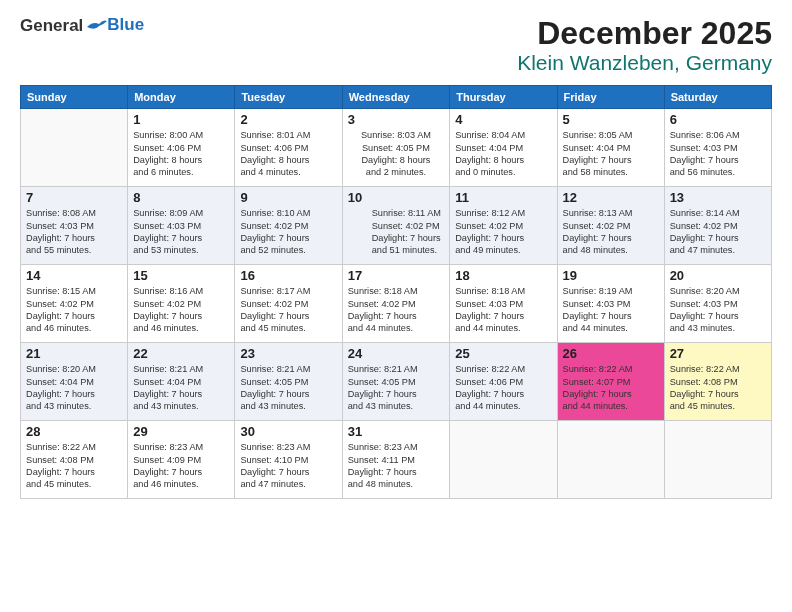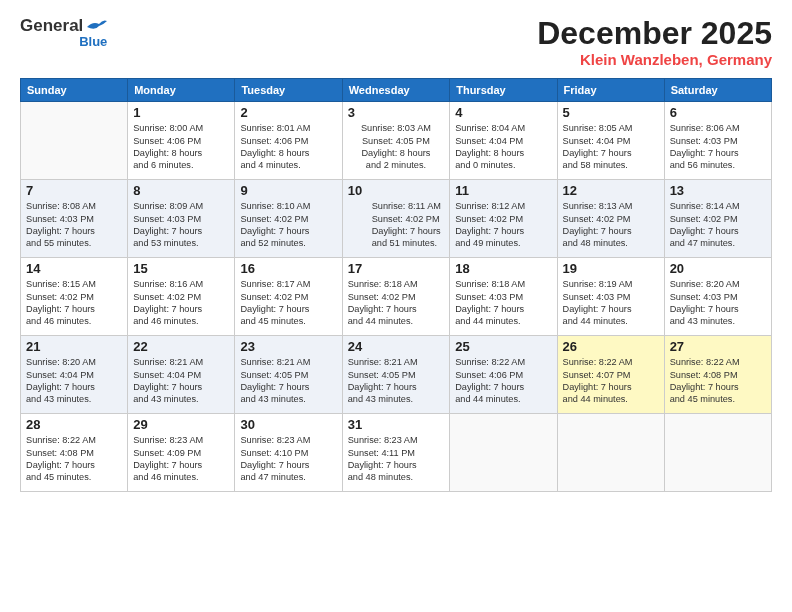--- a/index.html
+++ b/index.html
@@ -17,36 +17,35 @@
       padding: 16px 20px 12px 20px;
     }
     .header {
       display: flex;
       justify-content: space-between;
       align-items: flex-start;
       margin-bottom: 10px;
     }
     .logo {
       display: flex;
-      flex-direction: column;
-      align-items: flex-end;
+      align-items: center;
     }
     .title-block {
       text-align: right;
     }
     .title-block h1 {
       font-size: 32px;
       font-weight: bold;
       color: #222;
       line-height: 1.1;
     }
     .title-block h2 {
-      font-size: 15px;
-      font-weight: bold;
-      color: #ef4444;
+      font-size: 21px;
+      font-weight: normal;
+      color: #0f766e;
     }
     .calendar {
       width: 100%;
       border-collapse: collapse;
       font-size: 10px;
     }
     .calendar th {
       background: #2070c0;
       color: #fff;
       text-align: left;
@@ -84,21 +83,21 @@
 
 <div class="page">
   <div class="header">
     <div class="logo">
       <div class="logo-line1">
         <span style="font-size:17px;font-weight:bold;color:#333;font-family:Arial,sans-serif;">General</span>
         <svg width="22" height="16" viewBox="0 0 22 16" style="margin-left:2px;margin-top:2px;">
           <path d="M2 8 Q8 2 14 5 Q18 0 22 2 Q18 6 14 7 Q10 12 2 8Z" fill="#2070c0"></path>
         </svg>
       </div>
-      <span style="font-size:13px;font-weight:bold;color:#2070c0;font-family:Arial,sans-serif;margin-top:-2px;">Blue</span>
+      <span style="font-size:17px;font-weight:bold;color:#2070c0;font-family:Arial,sans-serif;margin-top:-2px;">Blue</span>
     </div>
     <div class="title-block">
       <h1>December 2025</h1>
       <h2>Klein Wanzleben, Germany</h2>
     </div>
   </div>
 
   <table class="calendar">
     <thead>
       <tr>
@@ -288,21 +287,21 @@
 Daylight: 7 hours
 and 43 minutes.</div>
           </td>
           <td style="background: rgb(238, 242, 248);">
             <div class="cell-date">25</div>
             <div class="cell-info" style="white-space: pre-line;">Sunrise: 8:22 AM
 Sunset: 4:06 PM
 Daylight: 7 hours
 and 44 minutes.</div>
           </td>
-          <td style="background: #fef9c3; margin-left: 20px;">
+          <td style="background: #ec4899; margin-left: 20px;">
             <div class="cell-date">26</div>
             <div class="cell-info" style="white-space: pre-line;">Sunrise: 8:22 AM
 Sunset: 4:07 PM
 Daylight: 7 hours
 and 44 minutes.</div>
           </td>
           <td style="background: #fef9c3;">
             <div class="cell-date">27</div>
             <div class="cell-info" style="white-space: pre-line;">Sunrise: 8:22 AM
 Sunset: 4:08 PM

